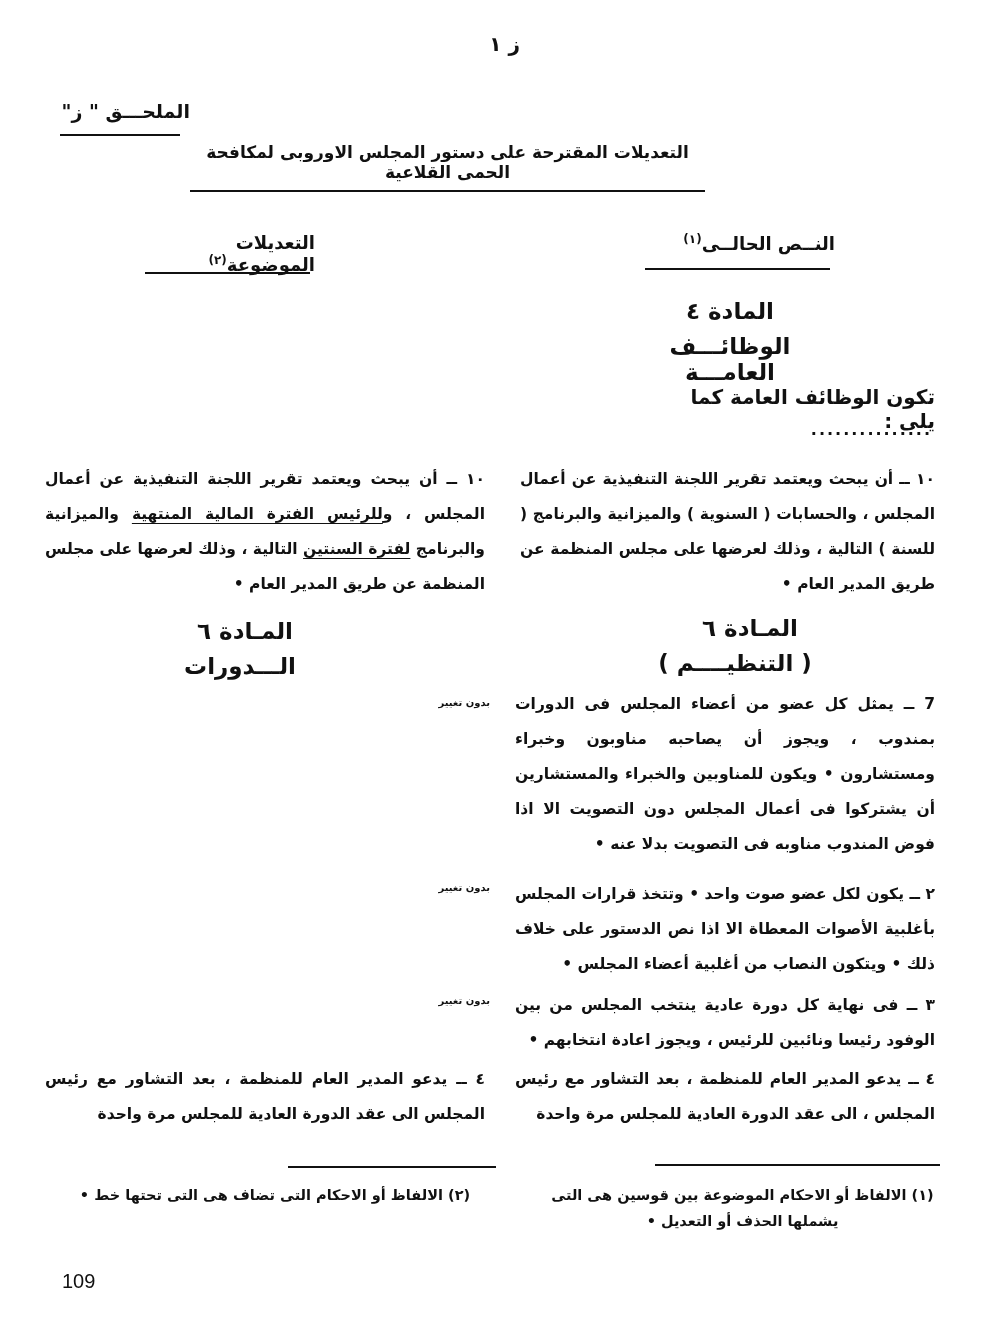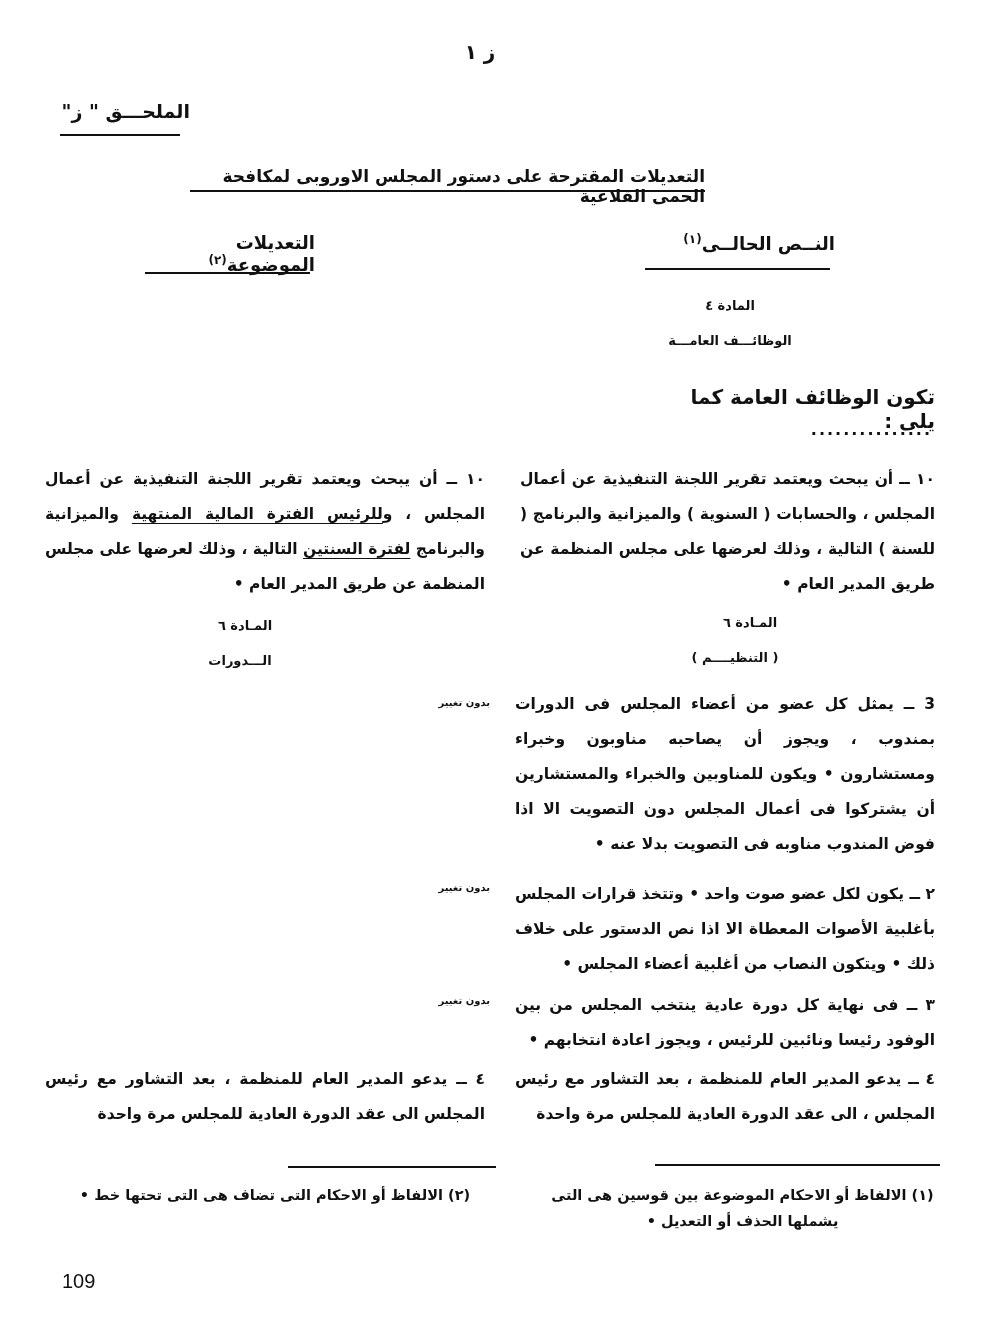--- a/index.html
+++ b/index.html
@@ -3,31 +3,31 @@
   <meta charset="utf-8">
   <style>
     html, body { margin: 0; padding: 0; background: #ffffff; }
     body {
       width: 1000px; height: 1341px; position: relative; overflow: hidden;
       font-family: "DejaVu Sans", sans-serif; color: #111111;
     }
     .abs { position: absolute; }
     .rtl { direction: rtl; text-align: right; }
     .bold { font-weight: bold; }
-    .page-num-top { left: 440px; top: 32px; width: 80px; text-align: center; font-size: 20px; font-weight: bold; direction: rtl; margin-top: 8px; }
+    .page-num-top { left: 440px; top: 32px; width: 80px; font-size: 20px; font-weight: bold; direction: rtl; }
     .annex { left: 60px; top: 100px; width: 130px; font-size: 19px; font-weight: bold; direction: rtl; text-align: right; }
     .annex-rule { left: 60px; top: 134px; width: 120px; height: 2px; background: #111; }
-    .title { left: 190px; top: 166px; width: 515px; font-size: 17px; font-weight: bold; direction: rtl; text-align: right; }
+    .title { left: 190px; top: 142px; width: 515px; font-size: 17px; font-weight: bold; direction: rtl; text-align: center; }
     .title-rule { left: 190px; top: 190px; width: 515px; height: 2px; background: #111; }
     .col-head-right { left: 640px; top: 232px; width: 195px; font-size: 18px; font-weight: bold; direction: rtl; text-align: right; }
     .col-head-right-rule { left: 645px; top: 268px; width: 185px; height: 2px; background: #111; }
     .col-head-left { left: 140px; top: 232px; width: 175px; font-size: 18px; font-weight: bold; direction: rtl; text-align: right; }
     .col-head-left-rule { left: 145px; top: 272px; width: 165px; height: 2px; background: #111; }
     sup { font-size: 12px; }
-    .center-block { text-align: center; font-size: 13px; font-weight: bold; direction: rtl; }
+    .center-block { text-align: center; font-size: 23px; font-weight: bold; direction: rtl; }
     .para { font-size: 15.5px; font-weight: bold; line-height: 35px; direction: rtl; text-align: justify; text-align-last: right; }
     .para u { text-decoration: underline; text-underline-offset: 4px; }
     .nochange { font-size: 10px; font-weight: bold; direction: rtl; text-align: right; }
     .fn-rule { height: 2px; background: #111; }
     .fn { font-size: 14.5px; font-weight: bold; direction: rtl; text-align: center; line-height: 26px; }
     .page-num-bottom { left: 62px; top: 1270px; font-size: 20px; font-family: "Liberation Sans", sans-serif; }
   </style>
 </head>
 <body>
 
@@ -58,21 +58,21 @@
 
 <div class="abs para" style="left:45px; top:462px; width:440px;">
   <span>١٠ ــ أن يبحث ويعتمد تقرير اللجنة التنفيذية عن أعمال المجلس ، و</span><u>للرئيس الفترة المالية المنتهية</u><span> والميزانية والبرنامج </span><u>لفترة السنتين</u><span> التالية ، وذلك لعرضها على مجلس المنظمة عن طريق المدير العام •</span>
 </div>
 
 <div class="abs center-block" style="left:680px; top:615px; width:140px;">المـادة ٦</div>
 <div class="abs center-block" style="left:650px; top:650px; width:170px;">( التنظيــــم )</div>
 <div class="abs center-block" style="left:185px; top:618px; width:120px;">المـادة ٦</div>
 <div class="abs center-block" style="left:180px; top:653px; width:120px;">الـــدورات</div>
 
-<div class="abs para" style="left:515px; top:687px; width:420px;">3 ــ يمثل كل عضو من أعضاء المجلس فى الدورات بمندوب ، ويجوز أن يصاحبه مناوبون وخبراء ومستشارون • ويكون للمناوبين والخبراء والمستشارين أن يشتركوا فى أعمال المجلس دون التصويت الا اذا فوض المندوب مناوبه فى التصويت بدلا عنه •</div>
+<div class="abs para" style="left:515px; top:687px; width:420px;">7 ــ يمثل كل عضو من أعضاء المجلس فى الدورات بمندوب ، ويجوز أن يصاحبه مناوبون وخبراء ومستشارون • ويكون للمناوبين والخبراء والمستشارين أن يشتركوا فى أعمال المجلس دون التصويت الا اذا فوض المندوب مناوبه فى التصويت بدلا عنه •</div>
 <div class="abs nochange" style="left:370px; top:697px; width:120px;">بدون تغيير</div>
 
 <div class="abs para" style="left:515px; top:845px; width:420px;margin-top:32px;">٢ ــ يكون لكل عضو صوت واحد • وتتخذ قرارات المجلس بأغلبية الأصوات المعطاة الا اذا نص الدستور على خلاف ذلك • ويتكون النصاب من أغلبية أعضاء المجلس •</div>
 <div class="abs nochange" style="left:370px; top:882px; width:120px;">بدون تغيير</div>
 
 <div class="abs para" style="left:515px; top:988px; width:420px;">٣ ــ فى نهاية كل دورة عادية ينتخب المجلس من بين الوفود رئيسا ونائبين للرئيس ، ويجوز اعادة انتخابهم •</div>
 <div class="abs nochange" style="left:370px; top:995px; width:120px;">بدون تغيير</div>
 
 <div class="abs para" style="left:515px; top:1062px; width:420px;">٤ ــ يدعو المدير العام للمنظمة ، بعد التشاور مع رئيس المجلس ، الى عقد الدورة العادية للمجلس مرة واحدة</div>
 <div class="abs para" style="left:45px; top:1062px; width:440px;">٤ ــ يدعو المدير العام للمنظمة ، بعد التشاور مع رئيس المجلس الى عقد الدورة العادية للمجلس مرة واحدة</div>

